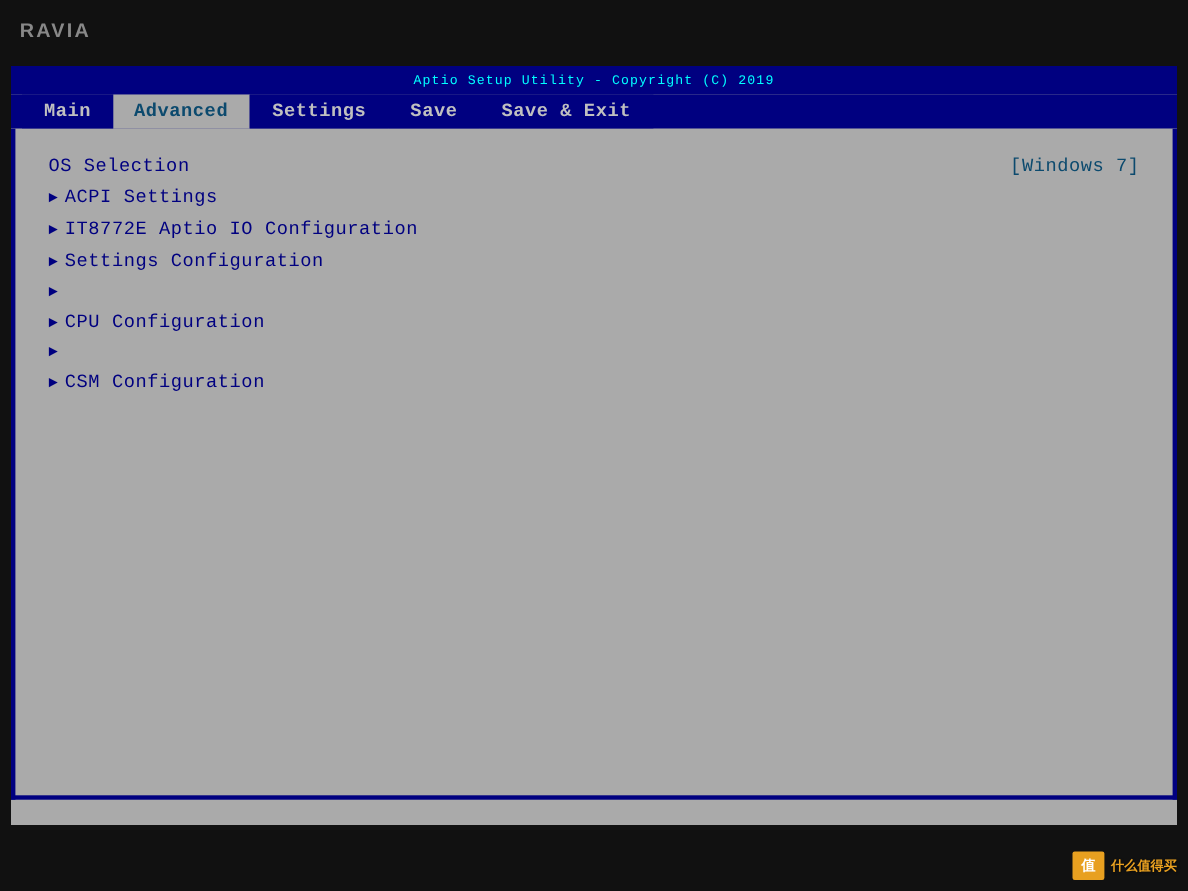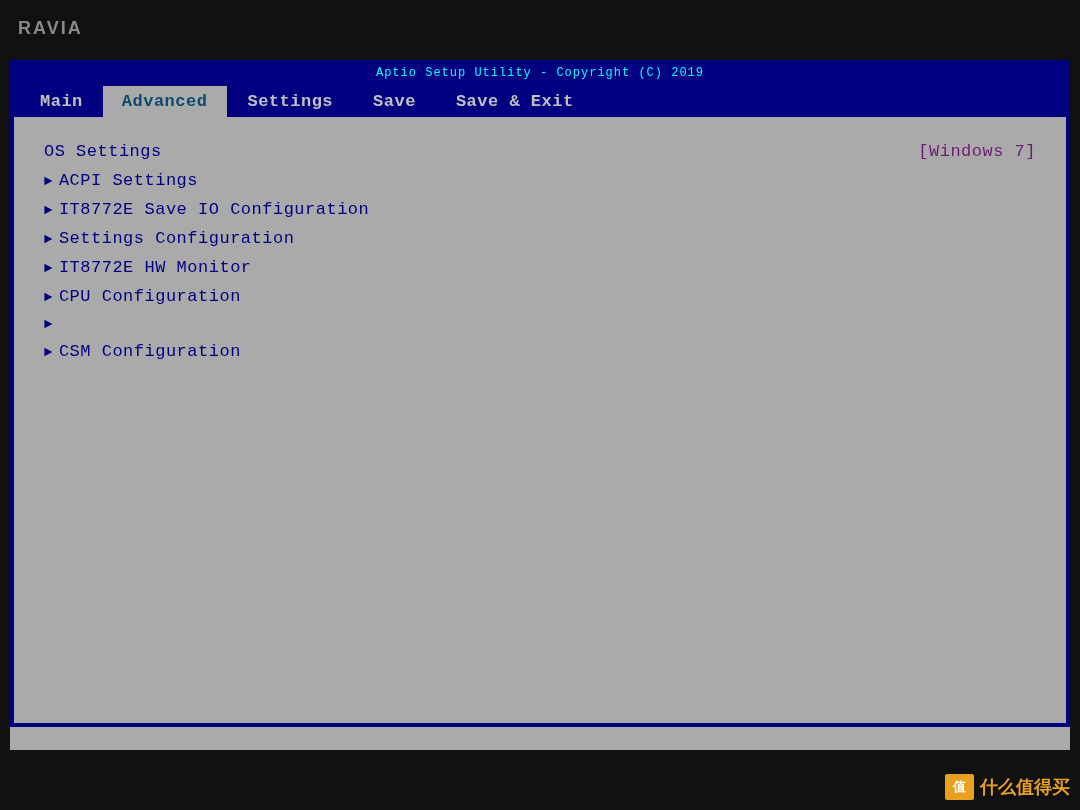--- a/index.html
+++ b/index.html
@@ -118,21 +118,21 @@
       color: #000080;
       margin-right: 6px;
       font-size: 14px;
     }
 
     .bios-menu-item.os-selection {
       justify-content: space-between;
     }
 
     .bios-menu-item .item-value {
-      color: #701a75;
+      color: #0c4a6e;
       margin-left: auto;
     }
 
     
     .watermark {
       position: absolute;
       bottom: 10px;
       right: 10px;
       display: flex;
       align-items: center;
@@ -145,21 +145,21 @@
       color: #fff;
       font-size: 13px;
       font-family: Arial, sans-serif;
       padding: 4px 8px;
       border-radius: 2px;
       font-weight: bold;
     }
 
     .watermark-text {
       color: #e8a020;
-      font-size: 18px;
+      font-size: 12px;
       font-family: Arial, sans-serif;
       font-weight: bold;
       text-shadow: 1px 1px 2px rgba(0,0,0,0.5);
     }
   </style>
 </head>
 <body>
 
 <div class="tv-bezel">
   <div class="tv-brand">RAVIA</div>
@@ -175,42 +175,41 @@
         <button class="bios-tab">Main</button>
         <button class="bios-tab active">Advanced</button>
         <button class="bios-tab">Settings</button>
         <button class="bios-tab">Save</button>
         <button class="bios-tab">Save &amp; Exit</button>
       </div>
 
       <div class="bios-content">
 
         <div class="bios-menu-item os-selection">
-          <span>OS Settings</span>
+          <span>OS Selection</span>
           <span class="item-value">[Windows 7]</span>
         </div>
 
         <div class="bios-menu-item">
           <span class="arrow">►</span>
           <span>ACPI Settings</span>
         </div>
 
         <div class="bios-menu-item">
           <span class="arrow">►</span>
-          <span>IT8772E Save IO Configuration</span>
+          <span>IT8772E Aptio IO Configuration</span>
         </div>
 
         <div class="bios-menu-item">
           <span class="arrow">►</span>
           <span>Settings Configuration</span>
         </div>
 
         <div class="bios-menu-item">
           <span class="arrow">►</span>
-          <span>IT8772E HW Monitor</span>
         </div>
 
         <div class="bios-menu-item">
           <span class="arrow">►</span>
           <span>CPU Configuration</span>
         </div>
 
         <div class="bios-menu-item">
           <span class="arrow">►</span>
         </div>

